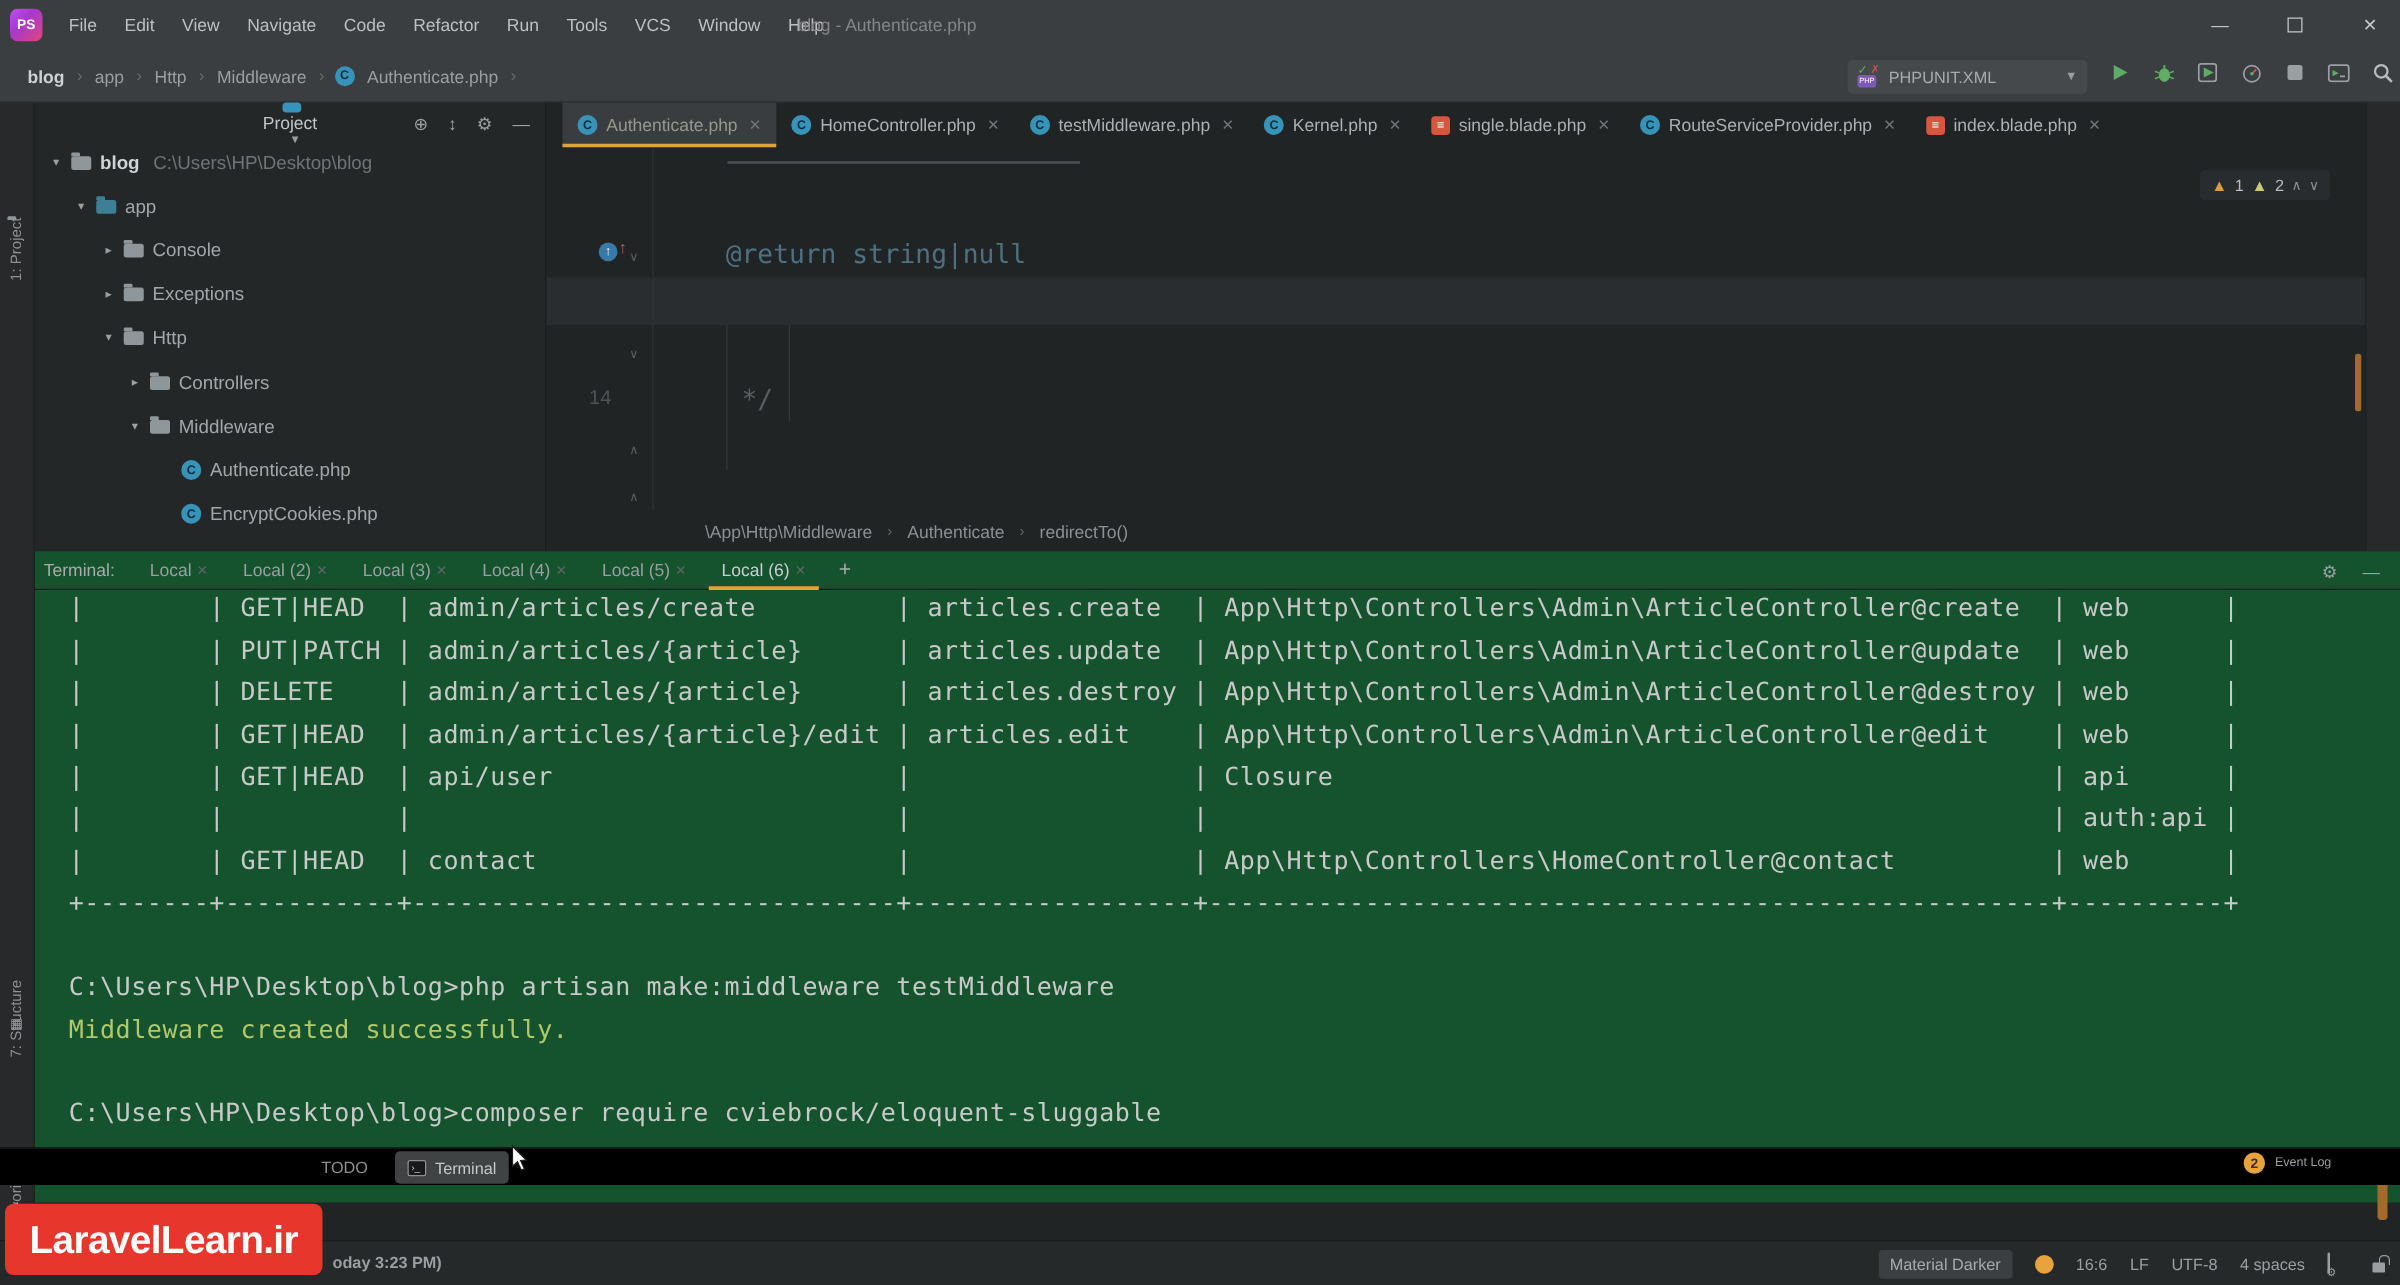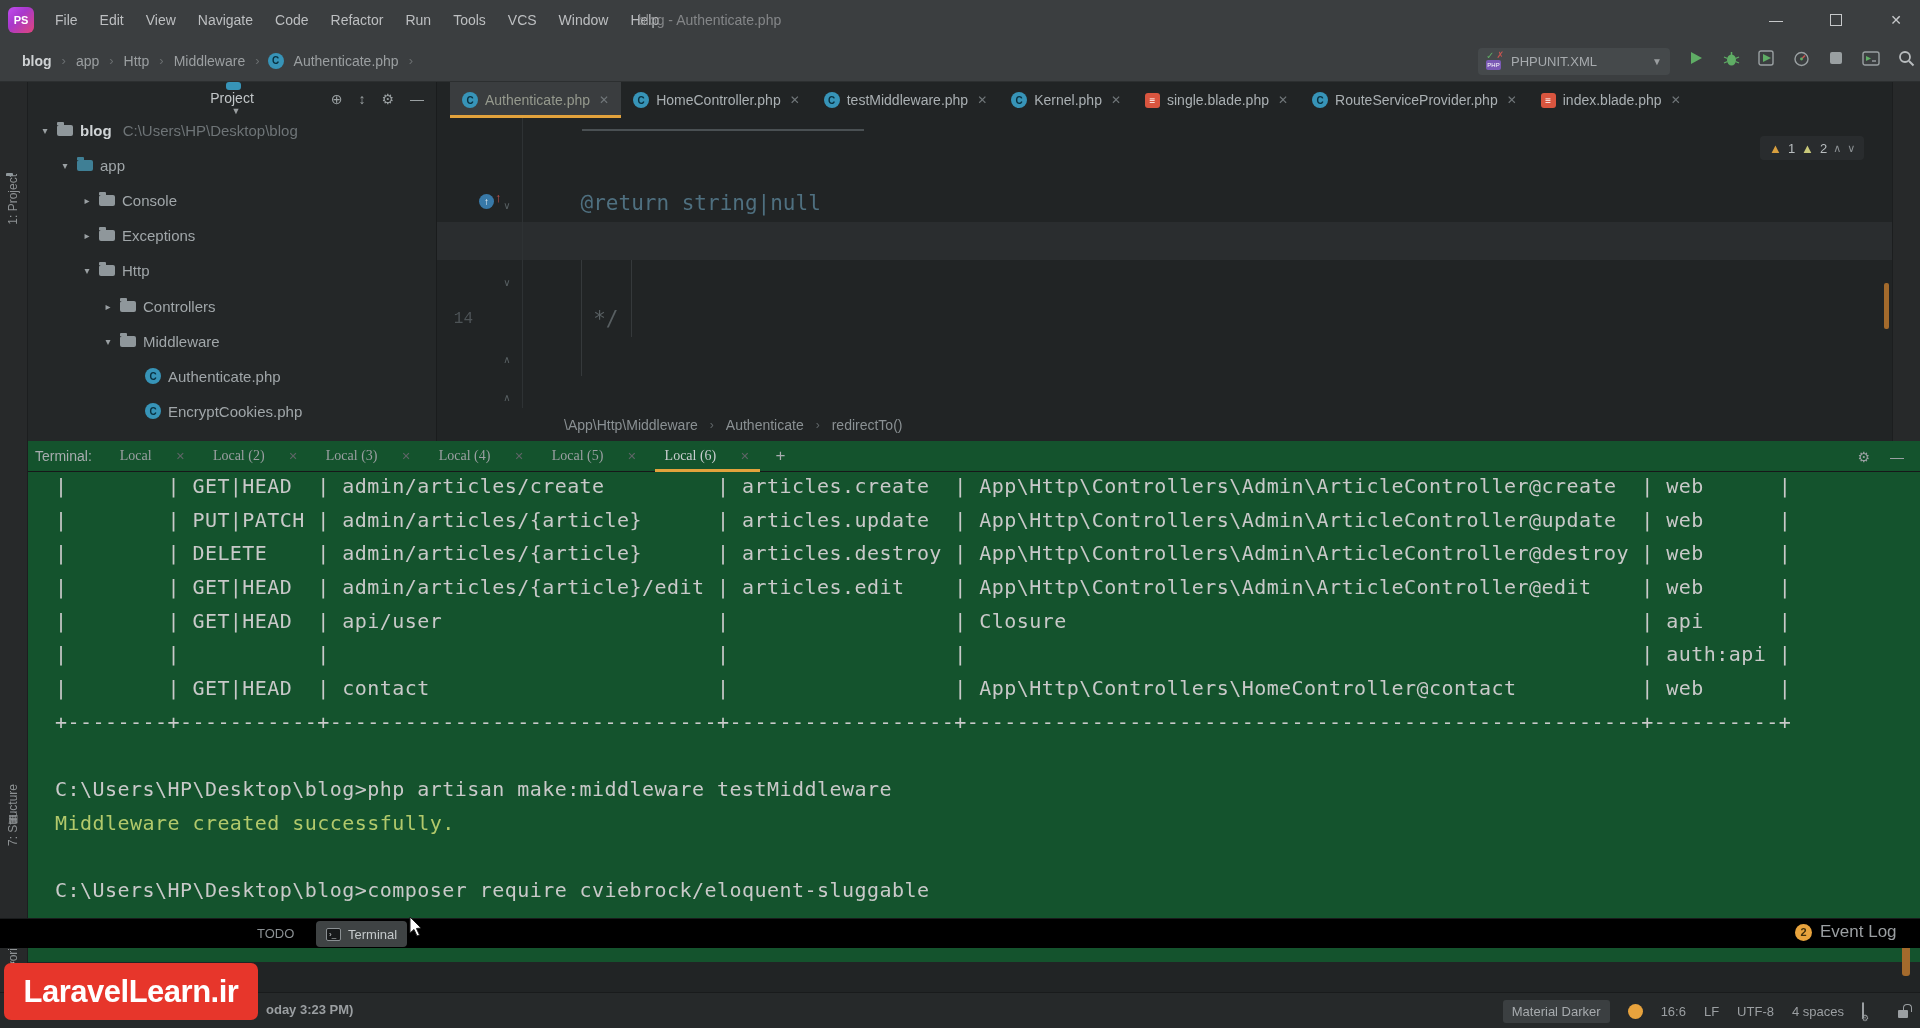--- a/index.html
+++ b/index.html
@@ -99,22 +99,22 @@
   .etab.sel { background:#3a3d3f; color:#95998d; }
   .etab.sel::after { content:""; position:absolute; left:0; right:0; bottom:0; height:3px;
                      background:#e2a23c; }
   .etab .x { color:#71777a; font-size:12px; margin-left:2px; }
   .etab .x::after { content:"✕"; }
 
   
   .editor { position:absolute; left:437px; top:118px; width:1455px; height:290px;
             background:#212425; overflow:hidden; }
   .cur-line { position:absolute; left:0; top:104px; width:1455px; height:38px; background:#2a2d2f; }
-  .gut { position:absolute; left:0; top:-11px; width:36px; text-align:right;
-         font-family:Liberation Mono, monospace; font-size:16px; color:#4d5356;
+  .gut { position:absolute; left:16px; top:-11px; width:36px; text-align:right;
+         font-family:Liberation Sans, sans-serif; font-size:16px; color:#4d5356;
          line-height:38.5px; white-space:pre; }
   .gut-line { position:absolute; left:85px; top:0; width:1px; height:290px; background:#2e3234; }
   .fold { position:absolute; left:64px; width:12px; text-align:center; color:#596164; font-size:10px; }
   .ovr { position:absolute; left:42px; top:76px; width:15px; height:15px; border-radius:50%;
          background:#3879a8; color:#fff; font-size:10px; display:flex; align-items:center;
          justify-content:center; }
   .ovr-arrow { position:absolute; left:58px; top:72px; color:#c75450; font-size:13px; }
   .codeblk { position:absolute; left:93px; top:-11px;
              font-family:"DejaVu Sans Mono", monospace; font-size:21px; line-height:38.5px;
              color:#cdd3d6; white-space:pre; }
@@ -138,22 +138,22 @@
   .ebc .s { color:#5f6567; padding:0 8px; font-size:12px; }
   .ebc .s::after { content:"›"; }
   .ebc-pad { width:123px; }
 
   
   .terminal { position:absolute; left:28px; top:441px; width:1892px; height:521px;
               background:#14532d; }
   .t-tabs { position:absolute; left:0; top:0; width:100%; height:31px;
             border-bottom:1px solid #161819; display:flex; align-items:center; font-size:14px; }
   .t-cap { color:#a8acaf; margin:0 14px 0 7px; }
-  .t-tab { display:flex; align-items:center; gap:24px; color:#9b9fa2; padding:0 14px;
-           height:31px; position:relative;font-family:Liberation Serif, serif; }
+  .t-tab { display:flex; align-items:center; gap:4px; color:#9b9fa2; padding:0 14px;
+           height:31px; position:relative; }
   .t-tab .x { color:#5f6567; font-size:11px; } .t-tab .x::after { content:"✕"; }
   .t-tab.sel { color:#c9cdcf; }
   .t-tab.sel::after { content:""; position:absolute; left:4px; right:4px; bottom:0;
                       height:3px; background:#e2a23c; }
   .t-plus { color:#a8acaf; font-size:17px; margin-left:12px; }
   .t-tools { position:absolute; right:16px; top:0; height:31px; display:flex; gap:20px;
              align-items:center; color:#9aa0a2; font-size:14px; }
   .t-body { position:absolute; left:27px; top:29px; font-family:"DejaVu Sans Mono", monospace;
             font-size:20px; letter-spacing:0.45px; color:#c9c9c9; }
   .tl { height:33.7px; line-height:33.7px; white-space:pre; }
@@ -166,21 +166,21 @@
             background:#000000; border-top:1px solid #191b1c; }
   .todo { position:absolute; left:257px; top:7px; font-size:13px; color:#8b9093; }
   .termbtn { position:absolute; left:316px; top:2px; height:26px; background:#3f4344;
              border-radius:4px; display:flex; align-items:center; gap:7px; padding:0 10px;
              color:#c5c9cb; font-size:13px; }
   .termico { width:15px; height:13px; background:#17191a; border:1px solid #8b9093;
              border-radius:2px; color:#cfd3d5; font-size:8px; line-height:11px; padding-left:2px; }
   .evlog { position:absolute; left:1795px; top:3px; display:flex; align-items:center; gap:8px; }
   .evbadge { width:17px; height:17px; border-radius:50%; background:#e8a33d; color:#402f0b;
              font-size:11px; font-weight:bold; display:flex; align-items:center; justify-content:center; }
-  .evlbl { color:#9b9fa2; font-size:17px; }
+  .evlbl { color:#9b9fa2; font-size:10px; }
 
   .statusbar { position:absolute; left:0; top:992px; width:1920px; height:36px;
                background:#26292a; border-top:1px solid #191b1c; font-size:13px; color:#9b9fa2; }
   .st-msg { position:absolute; left:266px; top:9px;font-weight:bold; }
   .st-right { position:absolute; right:8px; top:0; height:36px; display:flex;
               align-items:center; gap:18px; }
   .theme-chip { background:#3b3f41; border-radius:3px; padding:4px 9px; color:#a7abae; }
   .odot { width:15px; height:15px; border-radius:50%; background:#e8a33d; }
   .st-ico { width:16px; height:16px; position:relative; }
   .doc-gear { width:11px; height:14px; border:1.5px solid #9b9fa2; border-radius:2px; position:relative; }

